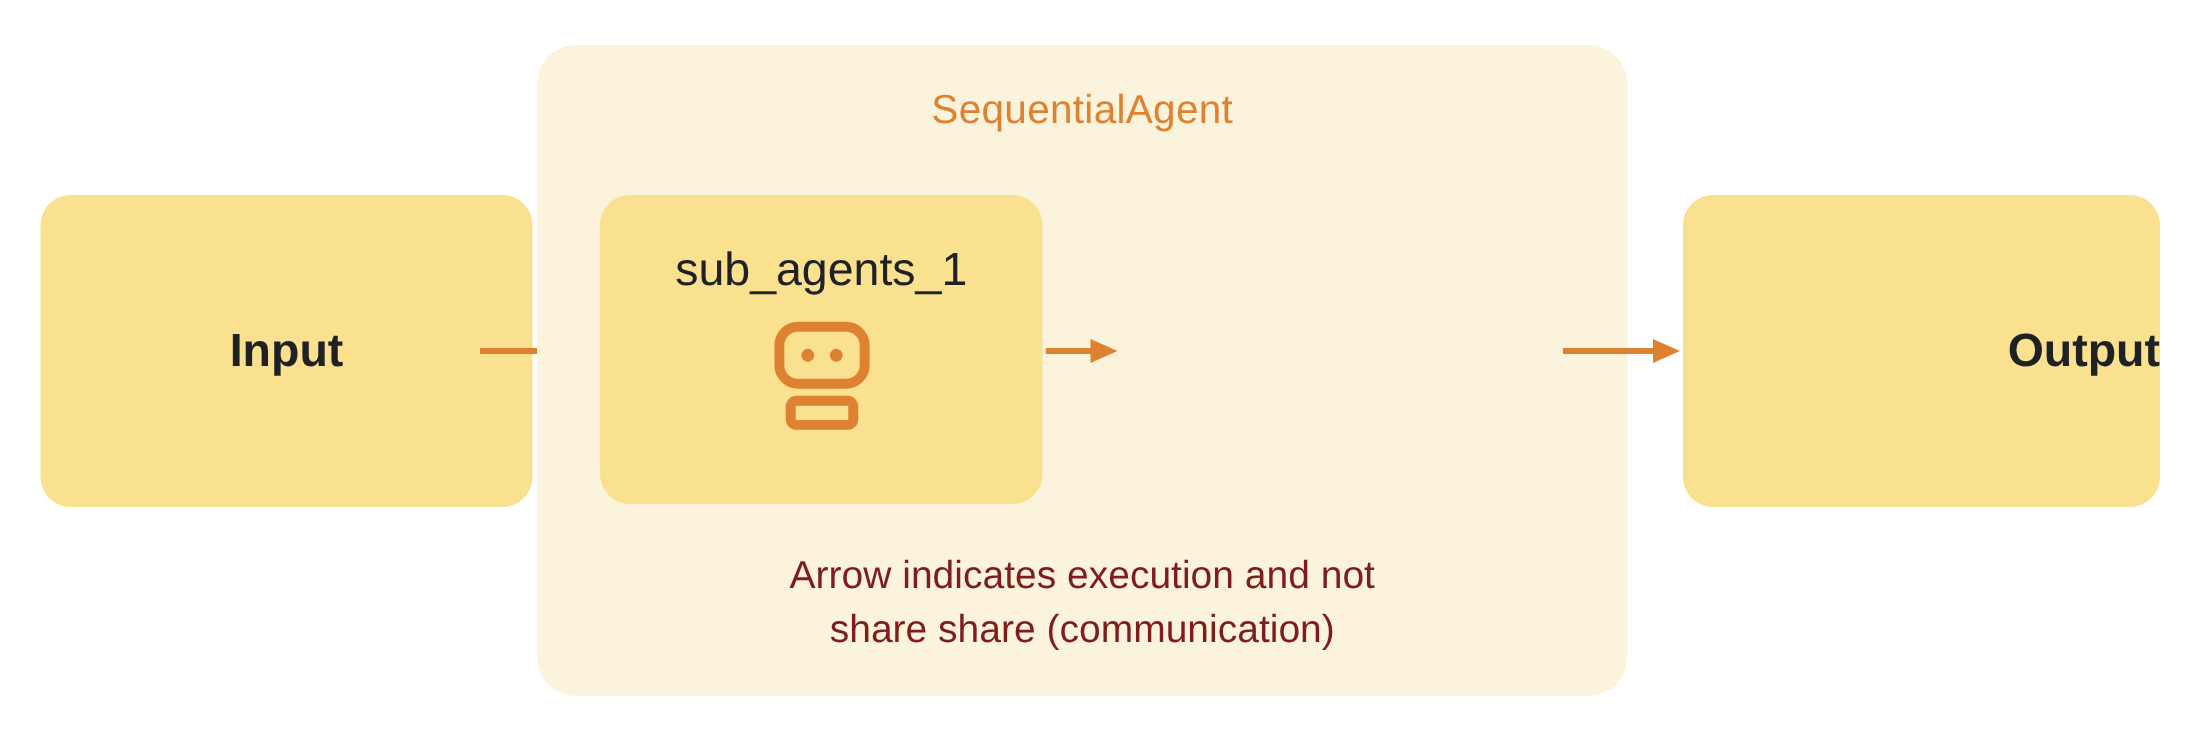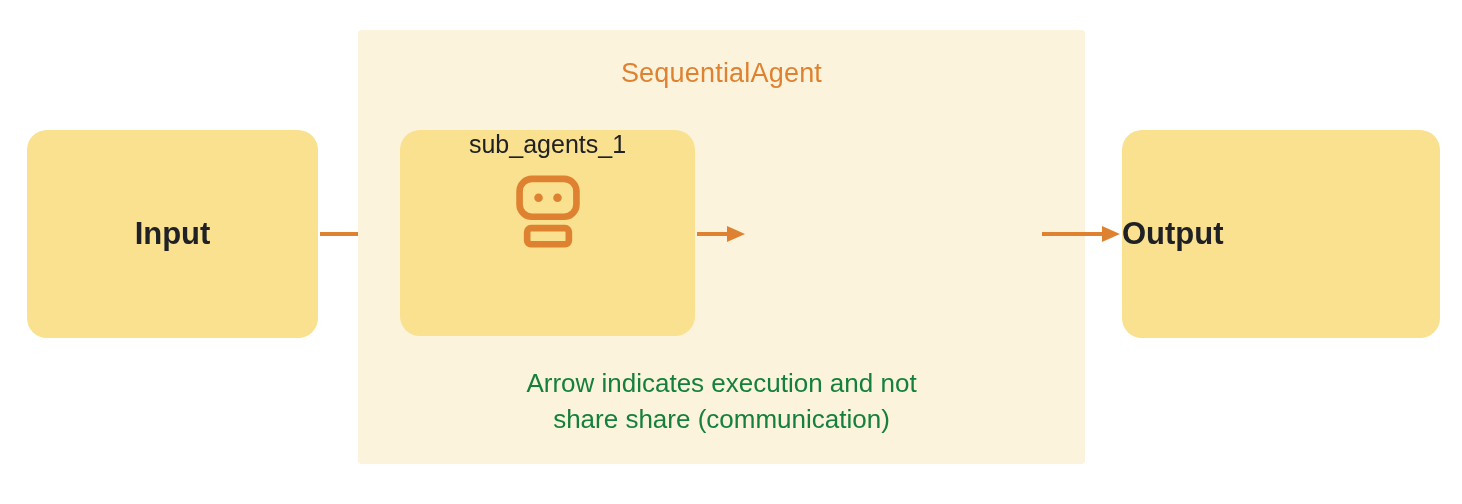--- a/index.html
+++ b/index.html
@@ -16,21 +16,21 @@
     overflow: hidden;
   }
   
   .seq-container {
     position: absolute;
     left: 358px;
     top: 30px;
     width: 727px;
     height: 434px;
     background: #FBF3DB;
-    border-radius: 4px;
+    border-radius: 26px;
   }
   .seq-title {
     position: absolute;
     top: 28px;
     left: 0;
     width: 100%;
     text-align: center;
     font-size: 27px;
     font-weight: 500;
     color: #DE8231;
@@ -39,69 +39,70 @@
   
   .node {
     position: absolute;
     background: #F9E18F;
     border-radius: 20px;
     box-sizing: border-box;
   }
   .node-input {
     left: 27px;
     top: 130px;
-    width: 291px;
+    width: 328px;
     height: 208px;
     display: flex;
     align-items: center;
     justify-content: center;
   }
   .node-output {
     left: 1122px;
     top: 130px;
     width: 318px;
     height: 208px;
     display: flex;
     align-items: center;
-    justify-content: flex-start;
+    justify-content: flex-end;
   }
   .io-label {
     font-size: 31px;
     font-weight: 700;
     color: #202124;
   }
   .sub-node {
     top: 100px;
     width: 295px;
     height: 206px;
     display: flex;
     flex-direction: column;
     align-items: center;
   }
   .sub-node-1 { left: 42px; }
   .sub-node-2 { left: 387px; }
   .sub-label {
-    font-size: 25px;
+    margin-top: 32px;
+    font-size: 31px;
     font-weight: 400;
     color: #202124;
   }
   .robot-icon {
     margin-top: 14px;
     display: block;
   }
   
   .note {
     position: absolute;
     left: 0;
     top: 335px;
     width: 100%;
     text-align: center;
     font-size: 26px;
     line-height: 36px;
-    color: #15803d;
+    color: #7f1d1d;
   }
   
   .arrow {
     position: absolute;
     top: 224px;
     height: 20px;
   }
   .arrow svg { display: block; }
   .arrow-1 { left: 320px; width: 80px; }
   .arrow-2 { left: 697px; width: 48px; }

